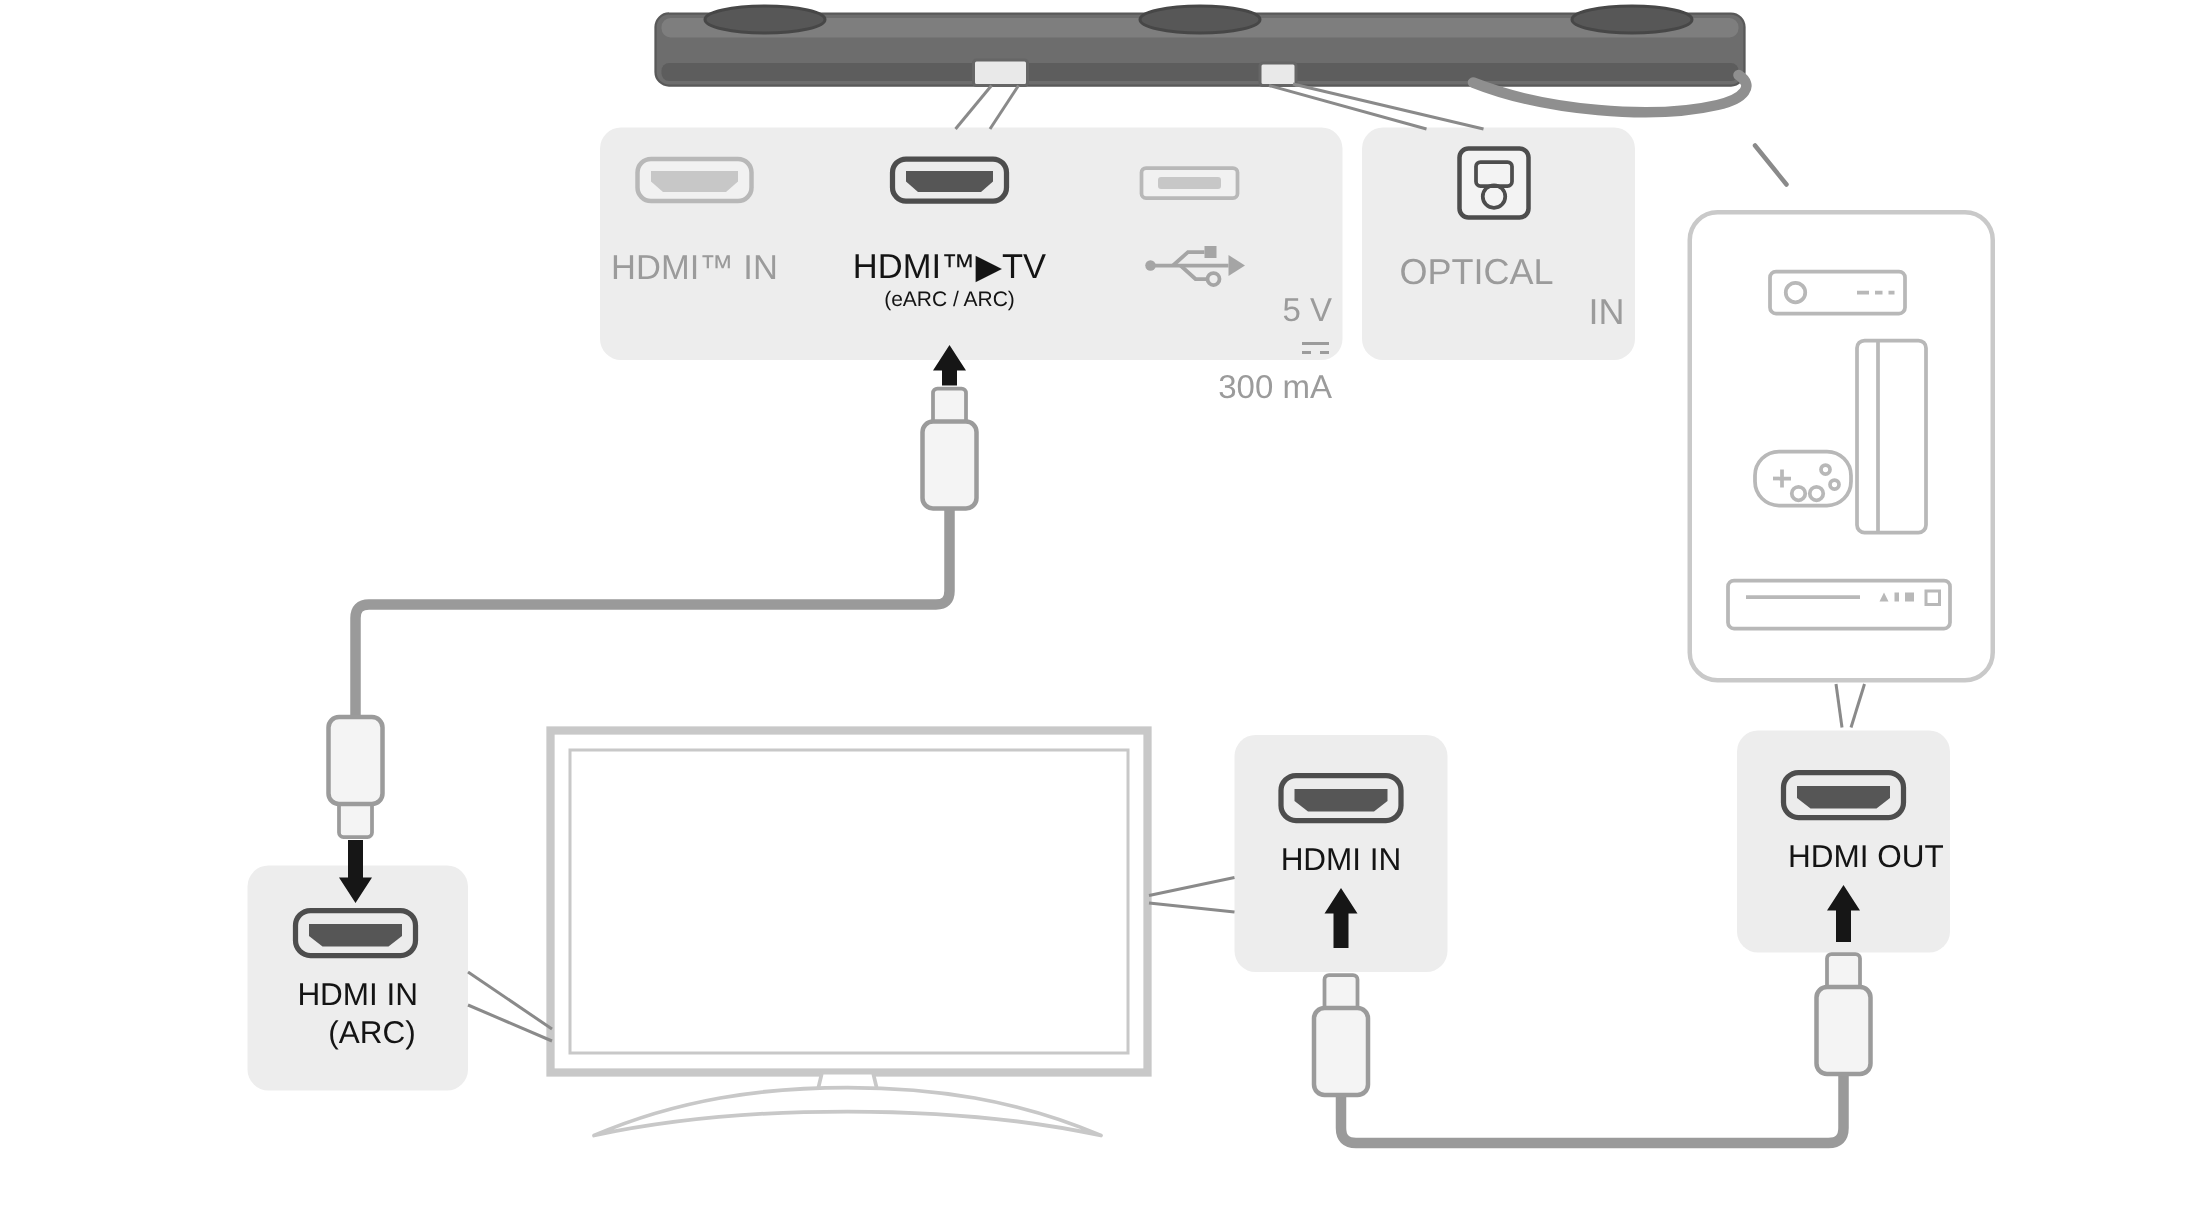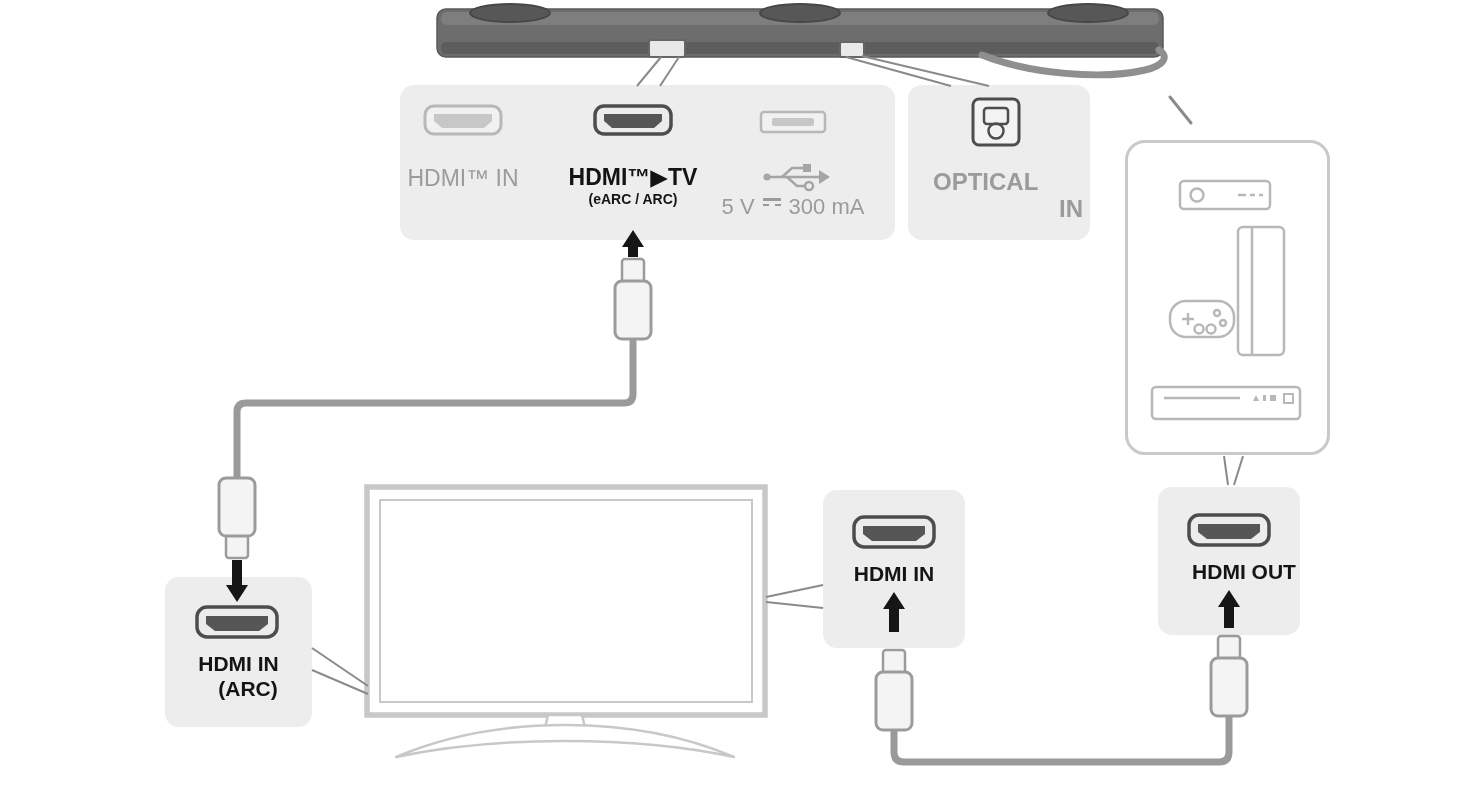--- a/index.html
+++ b/index.html
@@ -5,24 +5,24 @@
   * { margin:0; padding:0; box-sizing:border-box; }
   html,body { width:1465px; height:812px; background:#ffffff; overflow:hidden;
               font-family:"Liberation Sans","DejaVu Sans",sans-serif; }
   .stage { position:absolute; left:0; top:0; width:1465px; height:812px; }
 
   .panel { position:absolute; background:#ededed; border-radius:14px; z-index:2; }
   .panel svg { position:absolute; left:0; top:0; }
 
   .lbl { position:absolute; text-align:center; line-height:1.08; white-space:nowrap; }
   .lbl-gray  { color:#9b9b9b; font-size:23px; font-weight:normal; }
-  .lbl-black { color:#141414; font-size:21px; font-weight:bold; }
-  .lbl-left  { text-align:left;font-weight:bold; }
-
-  .usb-lbl { display:flex; align-items:flex-start; justify-content:center; gap:6px; }
+  .lbl-black { color:#141414; font-size:21px; font-weight:normal; }
+  .lbl-left  { text-align:left; }
+
+  .usb-lbl { display:flex; align-items:flex-end; justify-content:center; gap:6px;flex-direction:column; }
   .dc-symbol { display:inline-block; position:relative; width:22px; height:15px; }
   .dc-symbol::before { content:""; position:absolute; left:2px; right:2px; top:3px;
                        height:2.5px; background:#9b9b9b; }
   .dc-symbol::after  { content:""; position:absolute; left:2px; right:2px; top:9px;
                        border-top:2.5px dashed #9b9b9b; }
 
   .devices-box { position:absolute; background:#ffffff; border:3px solid #c9c9c9;
                  border-radius:20px; z-index:2; }
 
   svg.overlay { position:absolute; left:0; top:0; z-index:6; pointer-events:none; }

